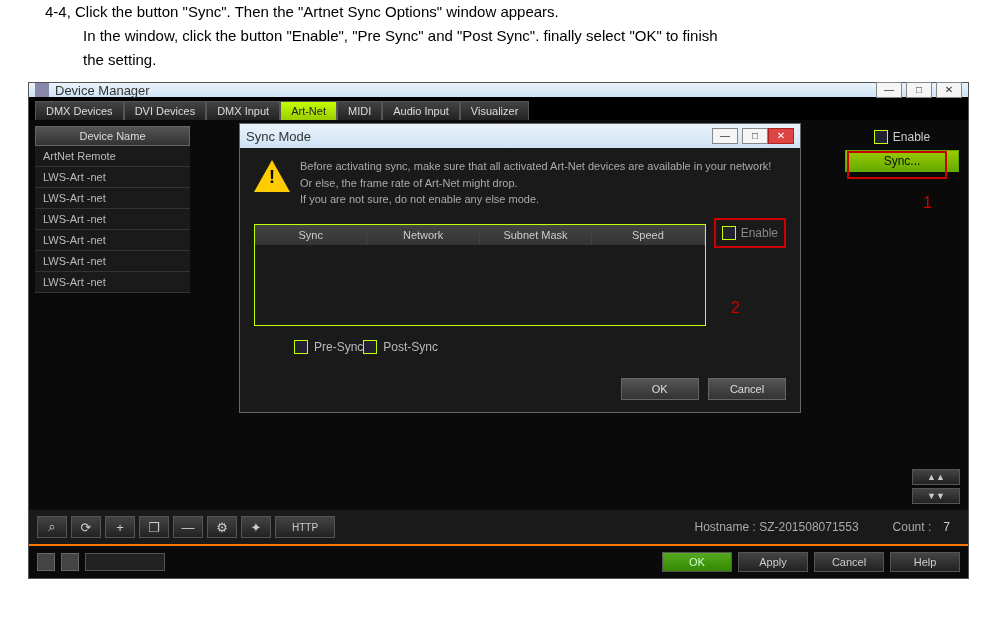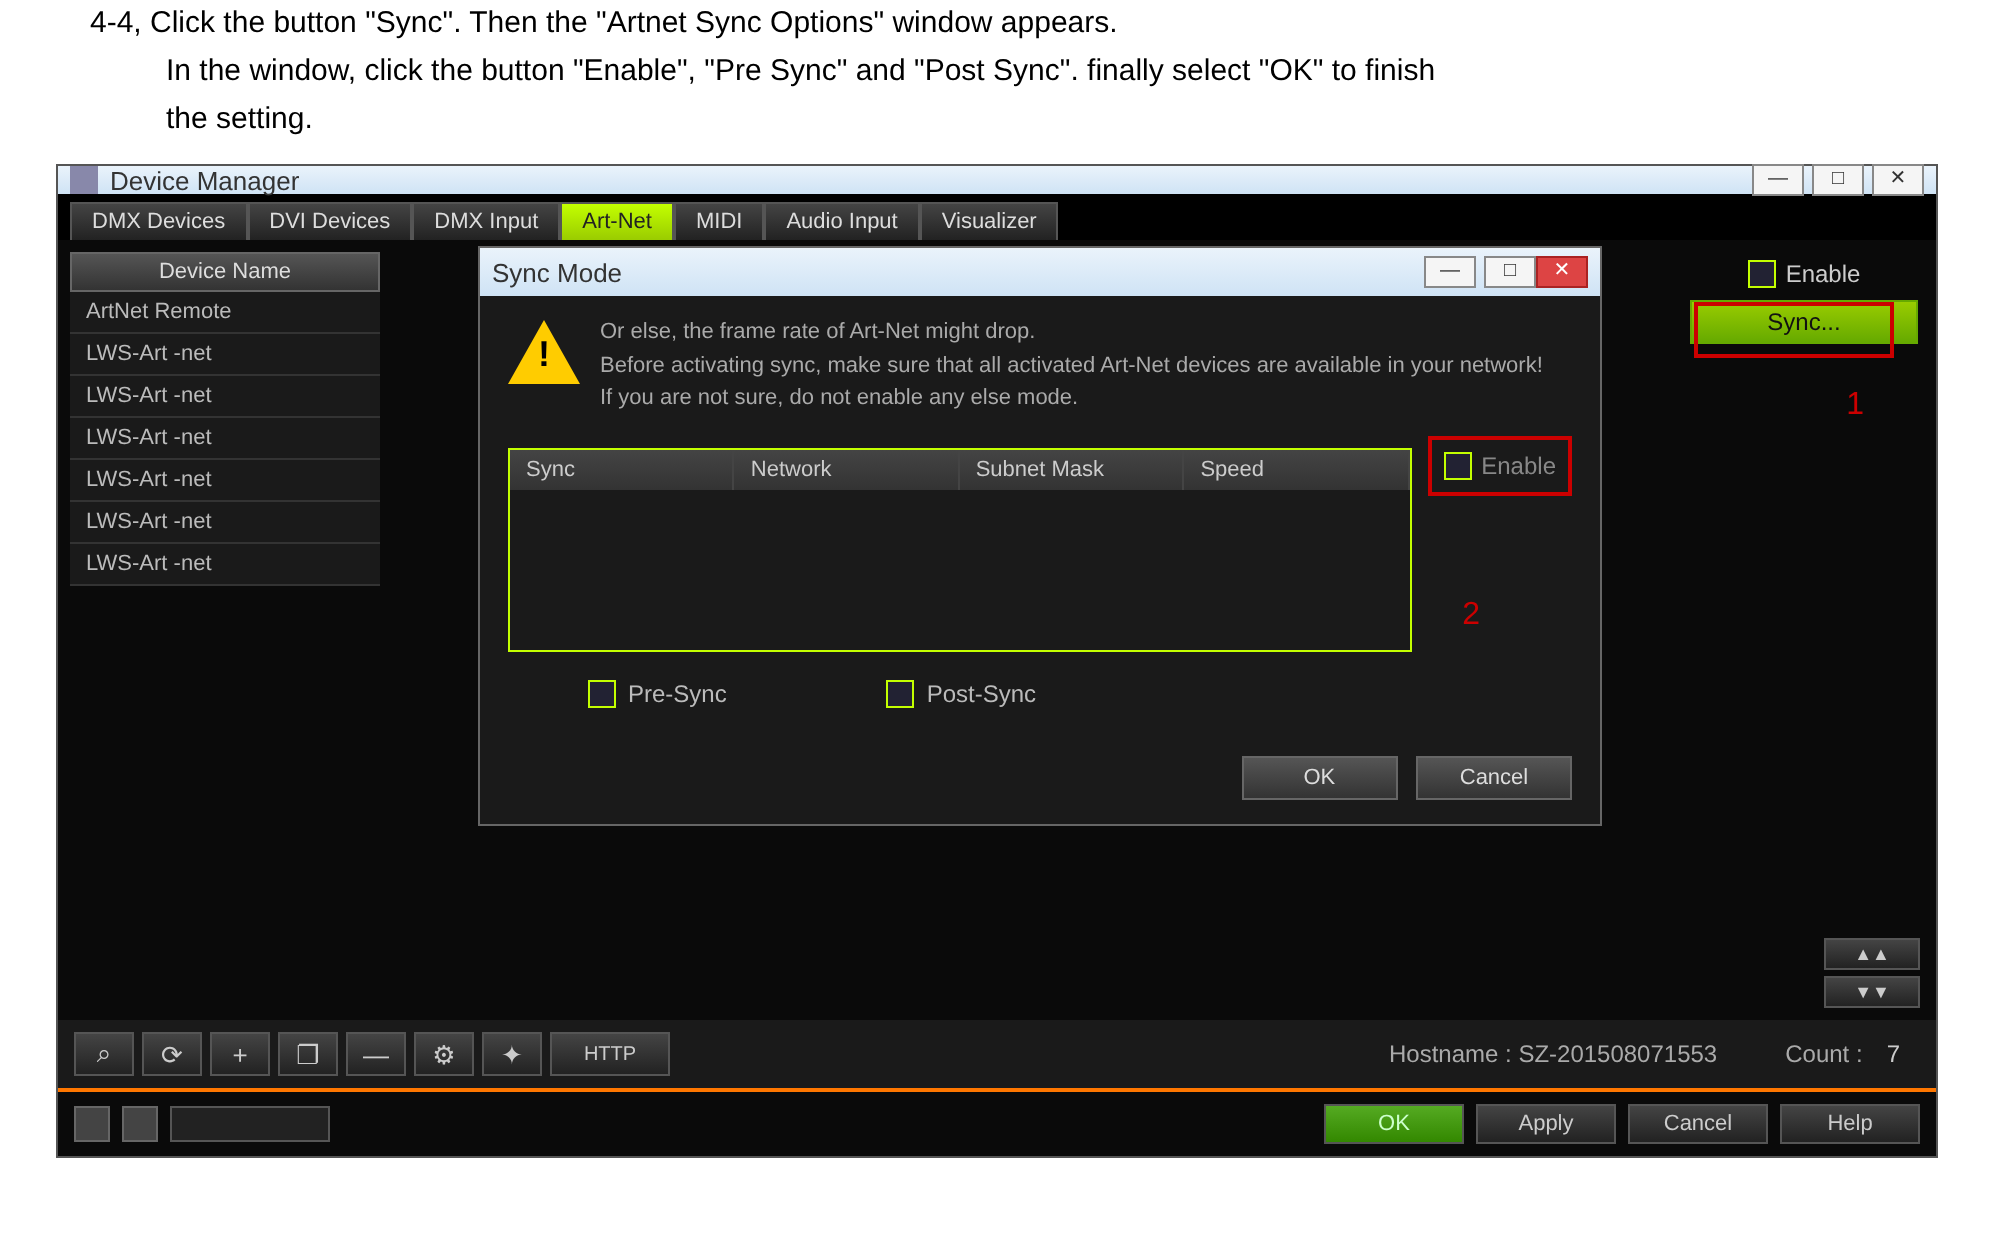--- a/index.html
+++ b/index.html
@@ -46,28 +46,28 @@
 .warnrow { display: flex; gap: 10px; margin-bottom: 10px; }
 .warnicon { width: 36px; height: 36px; position: relative; flex-shrink: 0; }
 .warntri { width: 0; height: 0; border-left: 18px solid transparent; border-right: 18px solid transparent; border-bottom: 32px solid #fc0; position: absolute; top: 2px; }
 .warnexc { position: absolute; top: 9px; left: 15px; font-size: 18px; font-weight: bold; color: #000; }
 .warntext { color: #aaa; font-size: 11px; line-height: 1.5; }
 
 .synctable-wrap { border: 1px solid #c3ff00; margin: 6px 0; display: flex; }
 .synctable { flex: 1; }
 .strow { display: flex; }
 .sthead { background: linear-gradient(#444,#333); }
-.stcell { flex: 1; padding: 4px 8px; color: #ccc; font-size: 11px; border-right: 1px solid #444; }
+.stcell { flex: 1; padding: 4px 8px; color: #ccc; font-size: 11px; text-align: center; border-right: 1px solid #444; }
 .stdata .stcell { padding: 6px 8px; }
 .arrow { color: #9c0; font-size: 9px; margin-right: 4px; }
 
 .enablebox { margin-left: 8px; padding: 6px; display: flex; align-items: flex-start; gap: 5px; color: #888; font-size: 12px; border: 2px solid #c00; cursor: pointer; }
 .rednum2 { color: #c00; font-size: 16px; position: absolute; right: 60px; top: 175px; }
 
-.syncopts { display: flex; gap: 80px; margin: 8px 40px; }
+.syncopts { display: flex; margin: 8px 40px; }
 .syncopt { display: flex; align-items: center; gap: 6px; color: #bbb; font-size: 12px; cursor: pointer; }
 
 .dlgbtns { text-align: right; padding: 6px 14px 12px 14px; }
 .dlgbtn { width: 78px; height: 22px; background: linear-gradient(#555,#333); border: 1px solid #666; color: #ddd; font-size: 11px; margin-left: 6px; cursor: pointer; }
 
 
 .toolbar { background: #1a1a1a; padding: 6px 8px; display: flex; align-items: center; gap: 4px; }
 .tbtn { width: 30px; height: 22px; background: linear-gradient(#444,#222); border: 1px solid #555; color: #ccc; font-size: 13px; cursor: pointer; display: flex; align-items: center; justify-content: center; }
 .tbtn.wide { width: 60px; font-size: 10px; }
 .hostname { margin-left: auto; color: #aaa; font-size: 12px; margin-right: 30px; }
@@ -150,22 +150,22 @@
         <span class="winbtn">□</span>
         <span class="closebtn">✕</span>
       </div>
       <div class="dlgbody">
         <div class="warnrow">
           <div class="warnicon">
             <div class="warntri"></div>
               <div class="warnexc">!</div>
           </div>
           <div class="warntext">
+            <div>Before activating sync, make sure that all activated Art-Net devices are available in your network!</div>
             <div>Or else, the frame rate of Art-Net might drop.</div>
-            <div>Before activating sync, make sure that all activated Art-Net devices are available in your network!</div>
             <div>If you are not sure, do not enable any else mode.</div>
           </div>
         </div>
 
         <div style="display:flex;align-items:flex-start;">
           <div class="synctable-wrap" style="flex:1;">
             <div class="synctable">
               <div class="strow sthead">
                 <div class="stcell">Sync</div>
                 <div class="stcell">Network</div>

